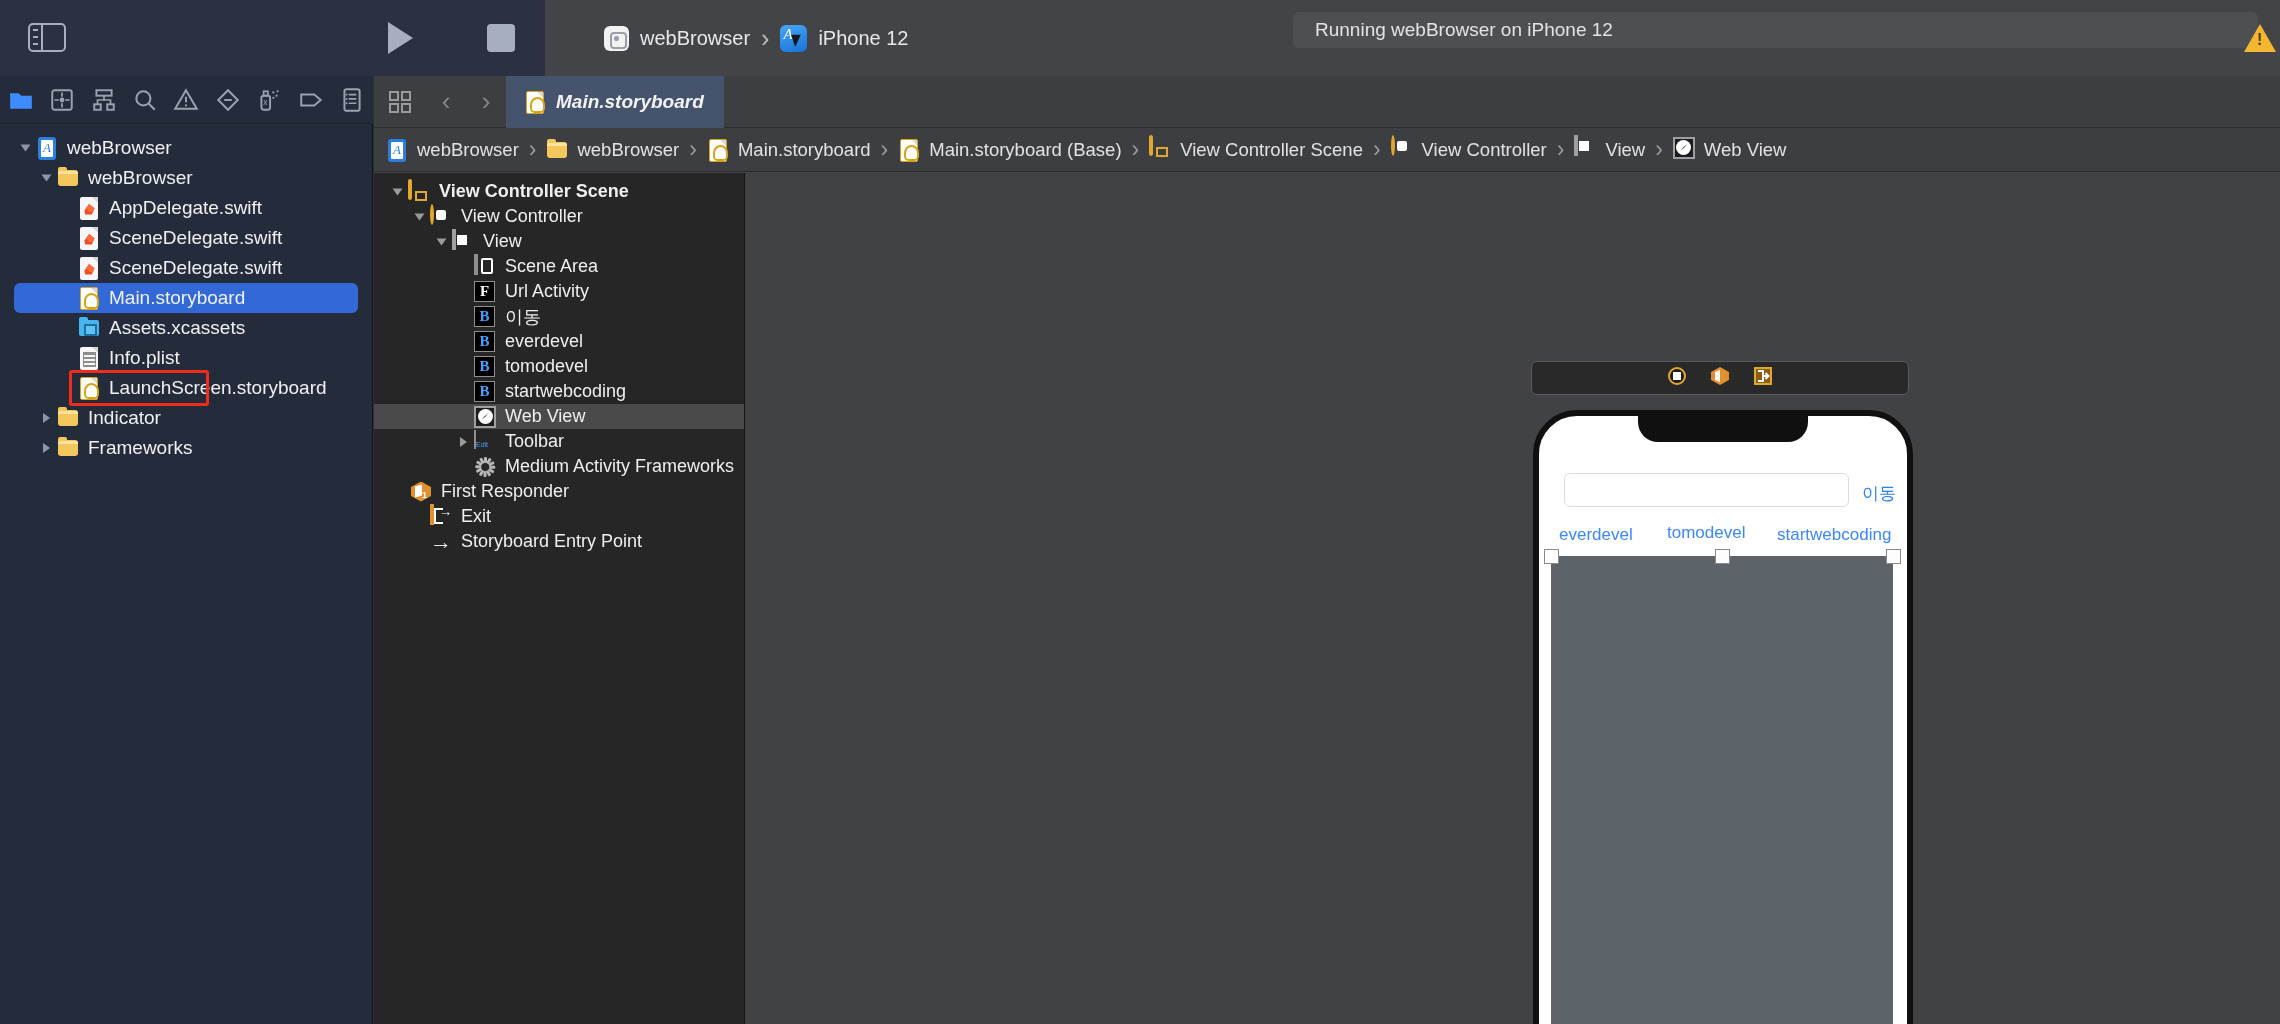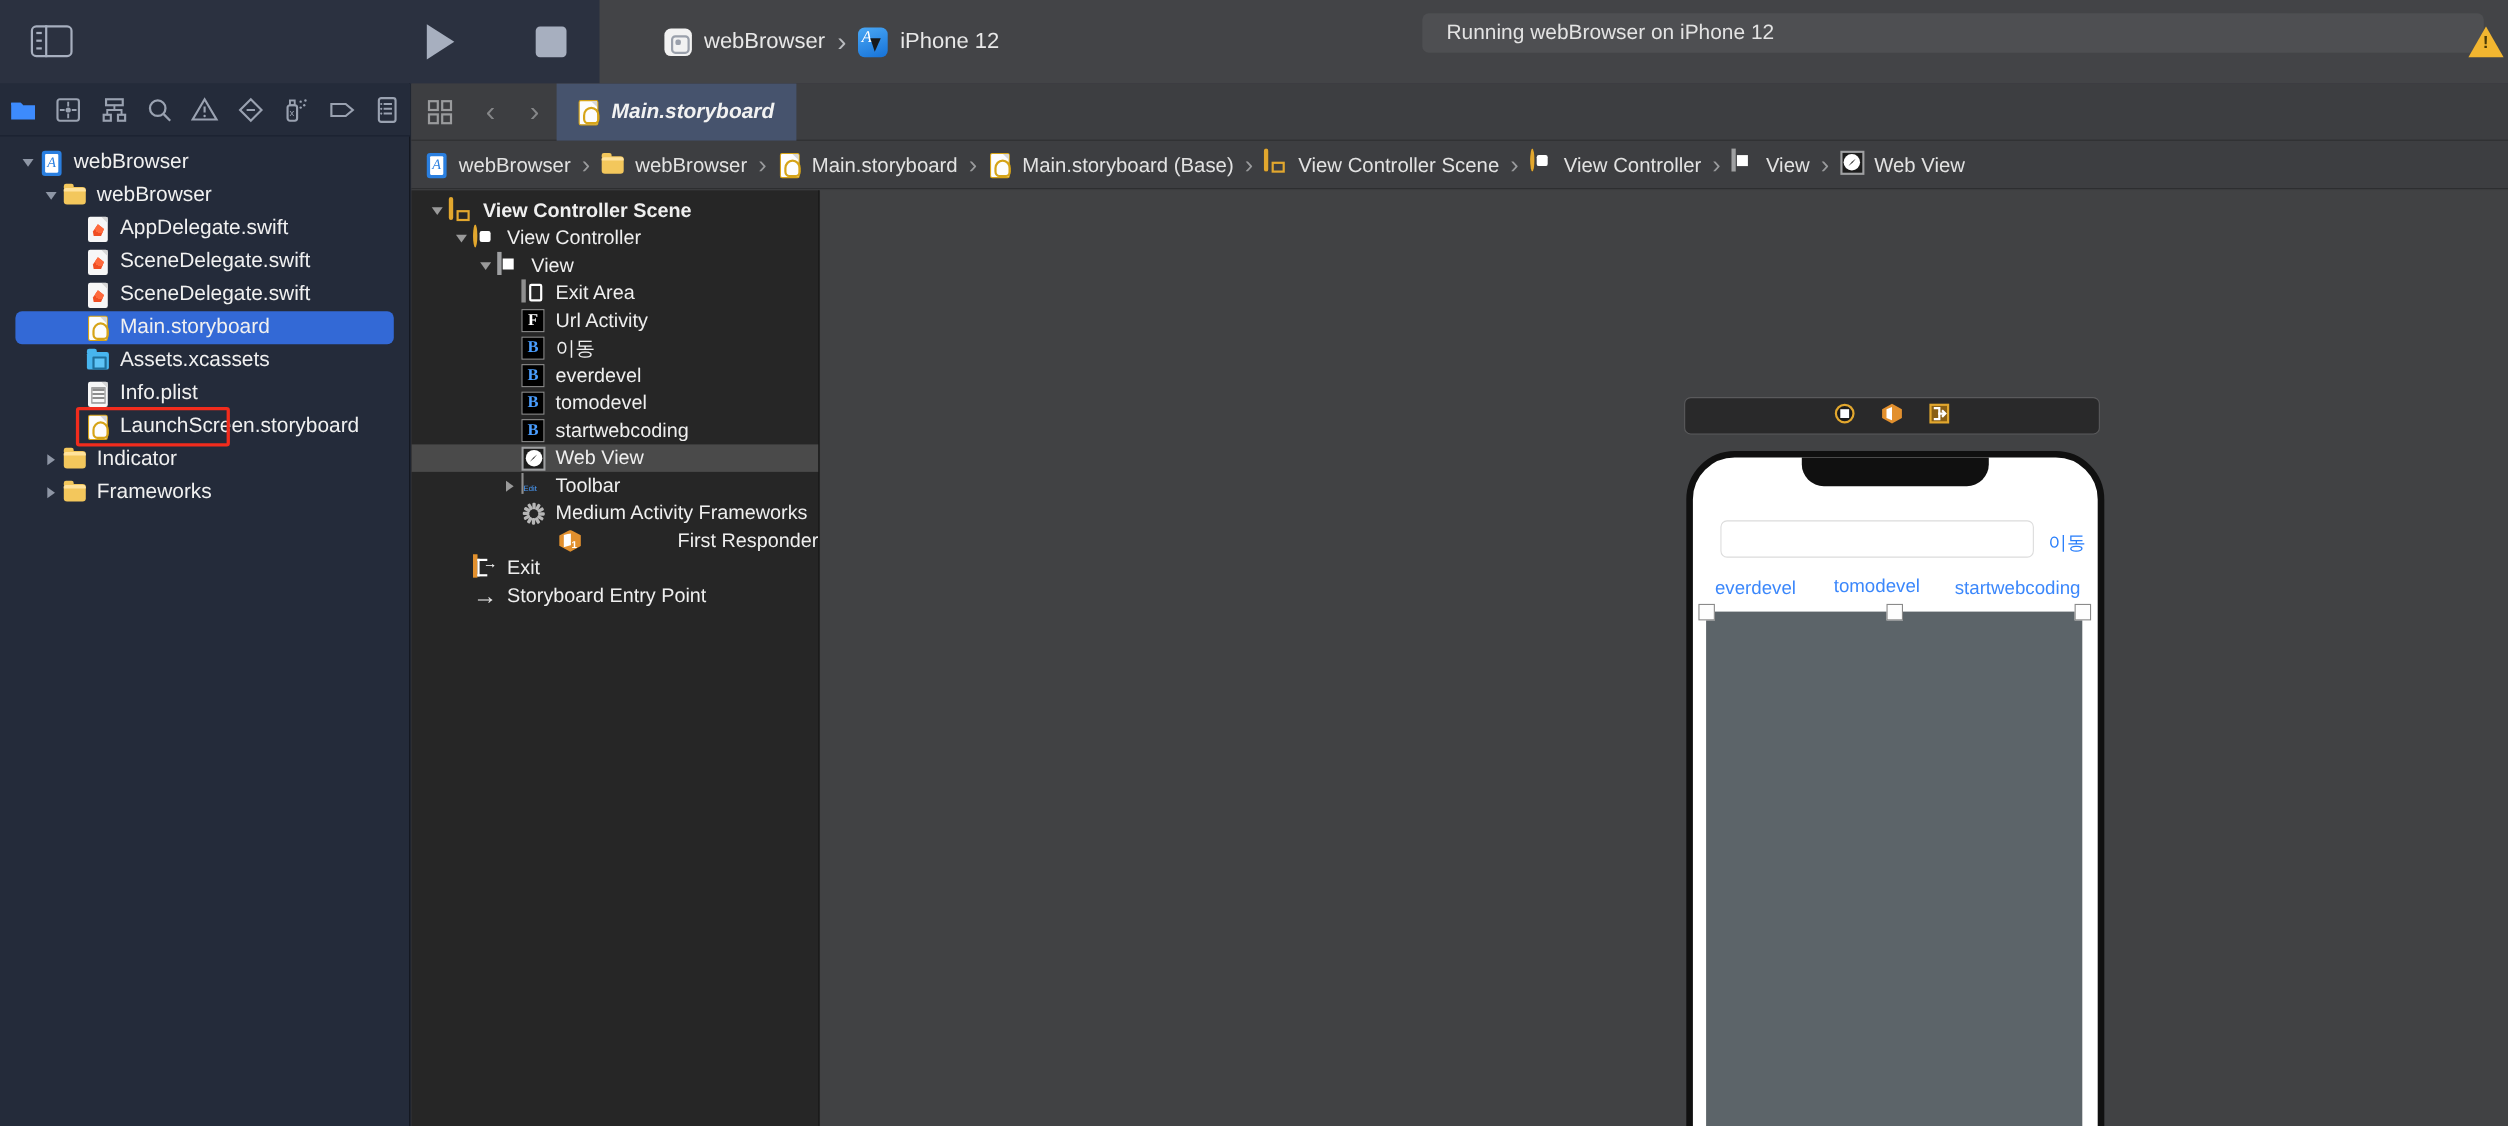--- a/index.html
+++ b/index.html
@@ -604,21 +604,21 @@
         <div class="orow" style="padding-left: 56px;">
           <span class="otw">
             <span class="ochev open"></span>
           </span>
           <span class="oicon"><span class="ic-view"></span></span>
           <span class="olabel">View</span>
         </div>
         <div class="orow" style="padding-left: 78px;">
           <span class="otw"></span>
           <span class="oicon"><span class="ic-safe"></span></span>
-          <span class="olabel">Exit Area</span>
+          <span class="olabel">Scene Area</span>
         </div>
         <div class="orow" style="padding-left: 78px;">
           <span class="otw"></span>
           <span class="oicon">
             <span class="ic-field">
               <span>F</span>
             </span>
           </span>
           <span class="olabel">Url Activity</span>
         </div>
@@ -672,21 +672,21 @@
             <span class="ochev"></span>
           </span>
           <span class="oicon"><span class="ic-toolbar"></span></span>
           <span class="olabel">Toolbar</span>
         </div>
         <div class="orow" style="padding-left: 78px;">
           <span class="otw"></span>
           <span class="oicon"><span class="ic-spin"><i style="transform:rotate(0deg)"></i><i style="transform:rotate(30deg)"></i><i style="transform:rotate(60deg)"></i><i style="transform:rotate(90deg)"></i><i style="transform:rotate(120deg)"></i><i style="transform:rotate(150deg)"></i><i style="transform:rotate(180deg)"></i><i style="transform:rotate(210deg)"></i><i style="transform:rotate(240deg)"></i><i style="transform:rotate(270deg)"></i><i style="transform:rotate(300deg)"></i><i style="transform:rotate(330deg)"></i></span></span>
           <span class="olabel">Medium Activity Frameworks</span>
         </div>
-        <div class="orow" style="padding-left: 34px; justify-content: space-between;">
+        <div class="orow" style="padding-left: 14px;">
           <span class="otw"></span>
           <span class="oicon"><span class="ic-fr"><span class="cube"></span></span></span>
           <span class="olabel">First Responder</span>
         </div>
         <div class="orow" style="padding-left: 34px;">
           <span class="otw"></span>
           <span class="oicon"><span class="ic-exit"></span></span>
           <span class="olabel">Exit</span>
         </div>
         <div class="orow" style="padding-left: 34px;">

